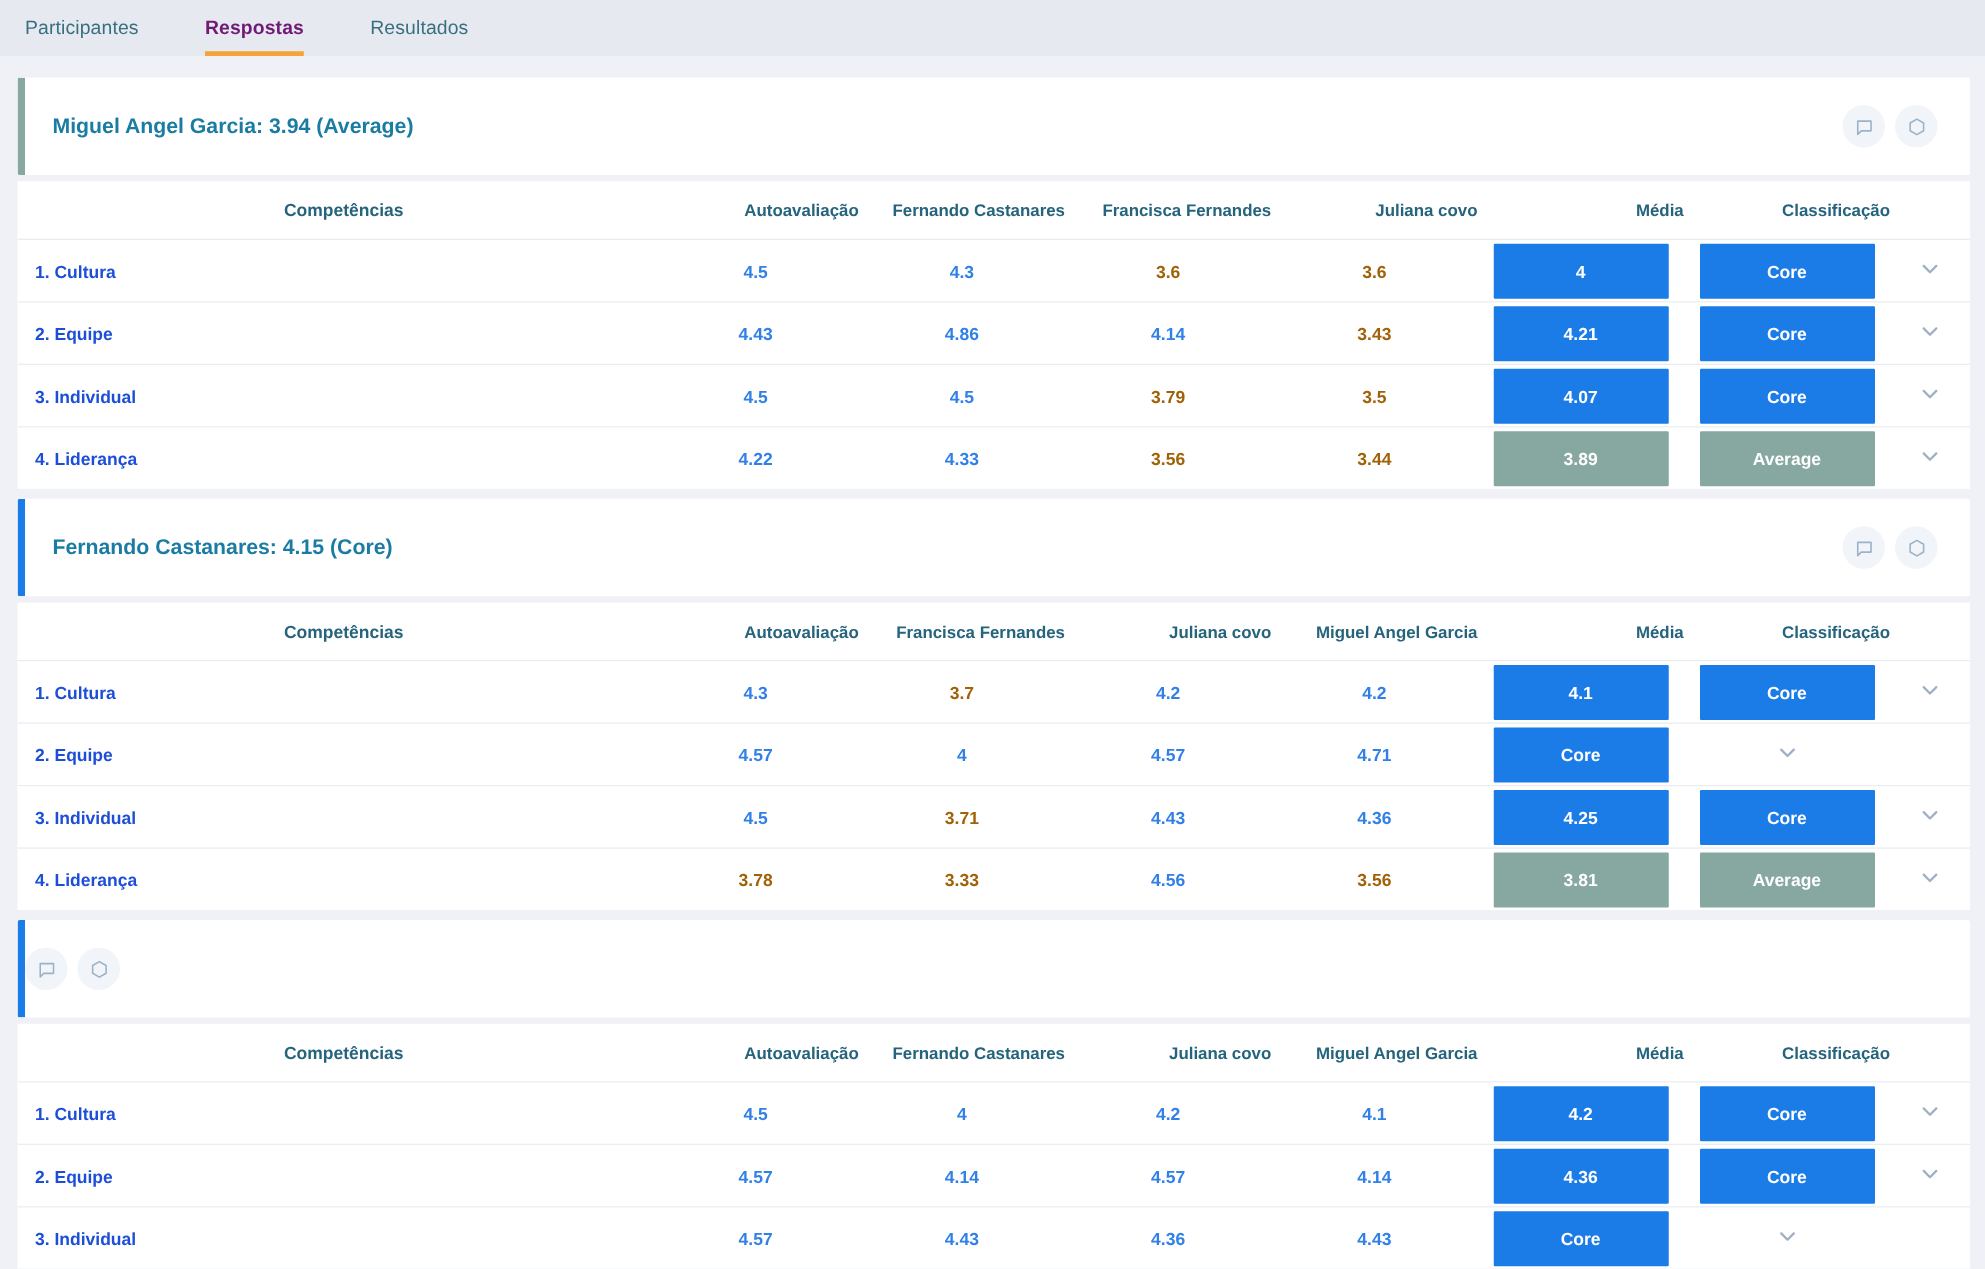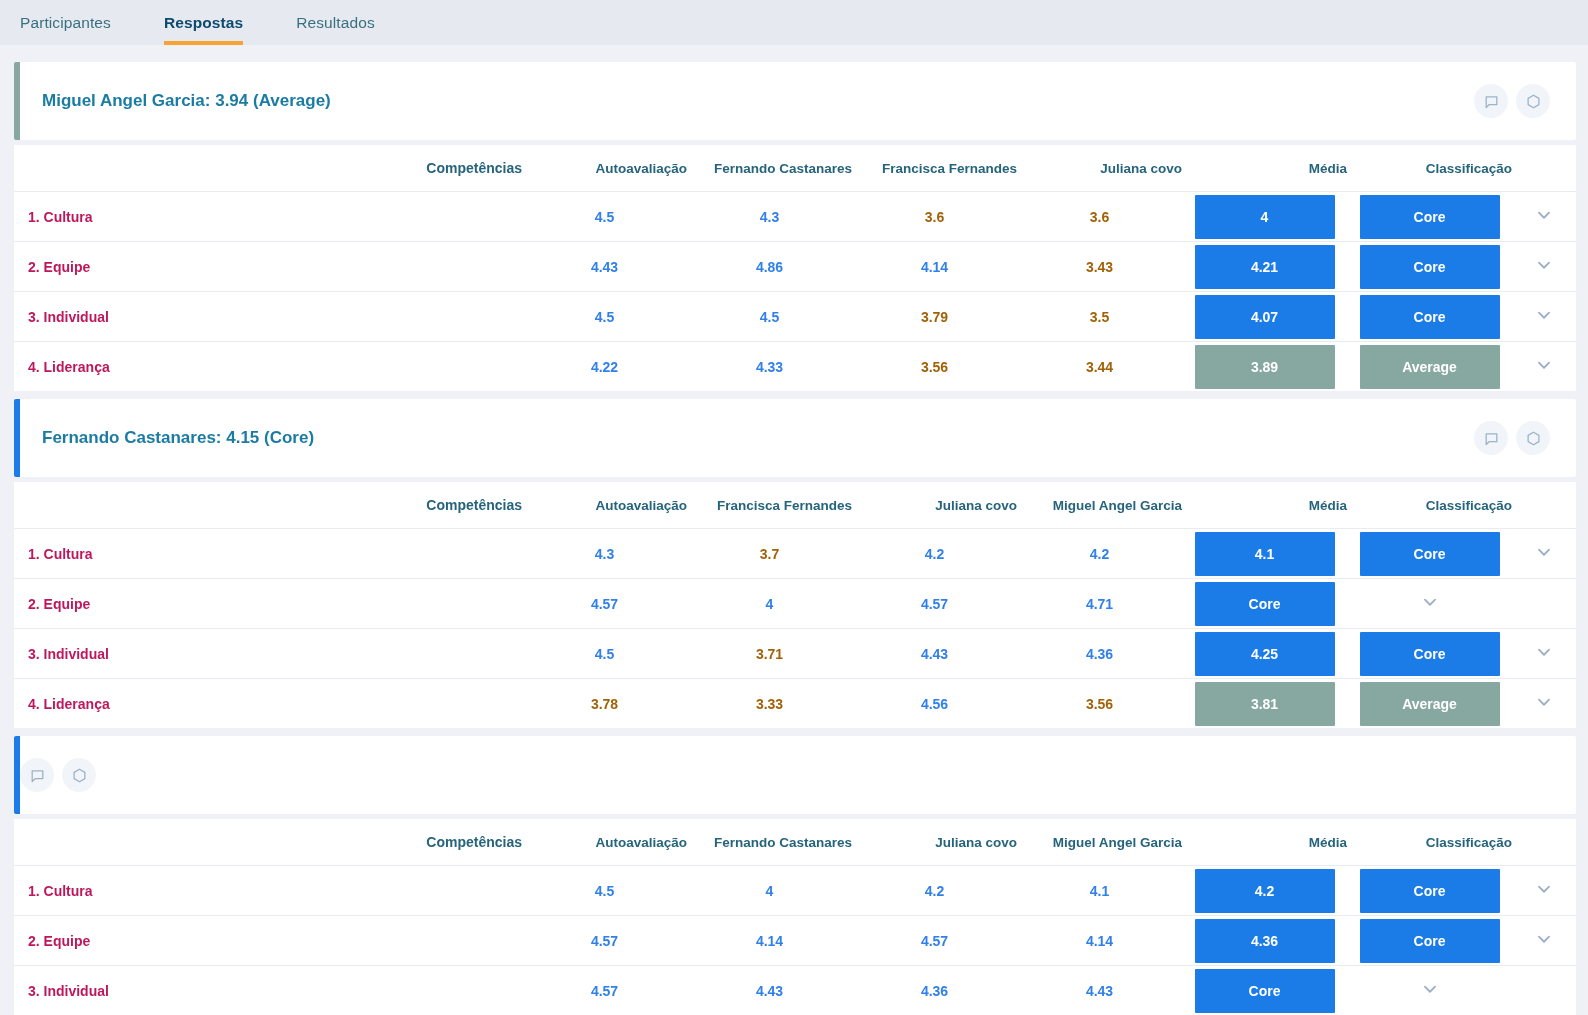--- a/index.html
+++ b/index.html
@@ -19,21 +19,21 @@
   }
   .tab {
     display: flex;
     align-items: center;
     font-size: 15.5px;
     color: #38707f;
     cursor: pointer;
     letter-spacing: .1px;
   }
   .tab.active {
-    color: #0c4a6e;
+    color: #701a75;
     font-weight: bold;
     box-shadow: inset 0 -4px 0 #f6a335;
   }
   
   .main { padding: 17px 12px 0 14px; }
   .section { margin-bottom: 8px; border-radius: 17px; }
   .section-header {
     background: #ffffff;
     height: 78px;
     display: flex;
@@ -69,25 +69,25 @@
     background: #ffffff;
   }
   .thead { height: 46px; }
   .trow { height: 50px; border-top: 1px solid #e9edf2; }
   .th {
     font-size: 13.5px;
     font-weight: bold;
     color: #25647c;
     text-align: right;
   }
-  .th.first { text-align: right; padding-left: 14px; font-size: 14px; }
+  .th.first { text-align: center; padding-left: 14px; font-size: 14px; }
   .row-label {
     font-size: 14px;
     font-weight: bold;
-    color: #be185d;
+    color: #1d4ed8;
     padding-left: 14px;
   }
   .score {
     text-align: center;
     font-size: 14px;
     font-weight: bold;
   }
   .score.high { color: #3080e8; }
   .score.low  { color: #a16207; }
   .badge-cell { display: flex; justify-content: center; }

